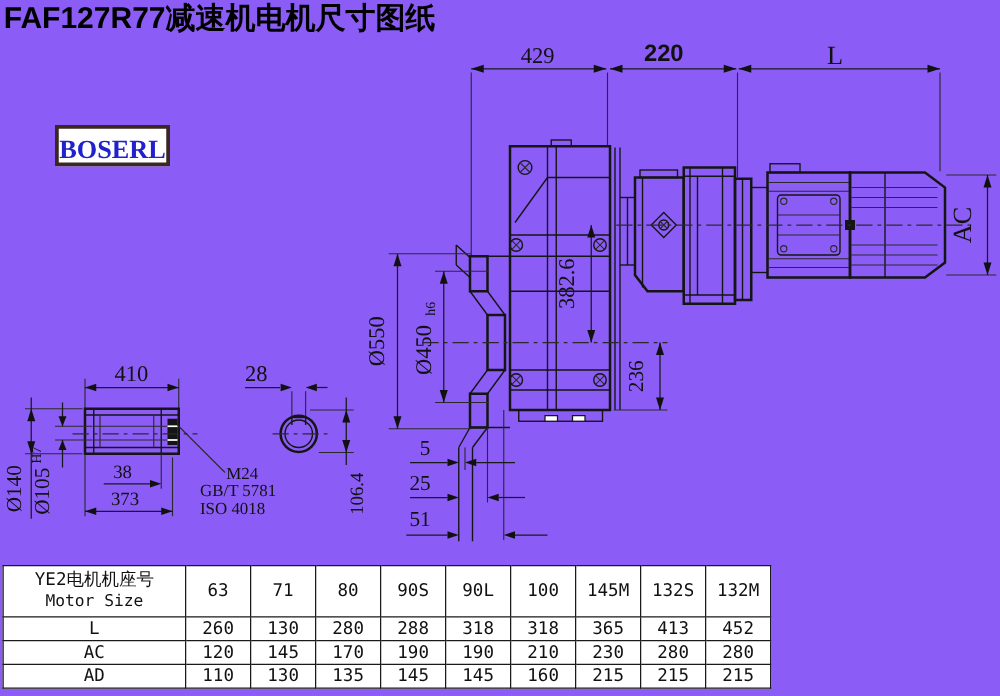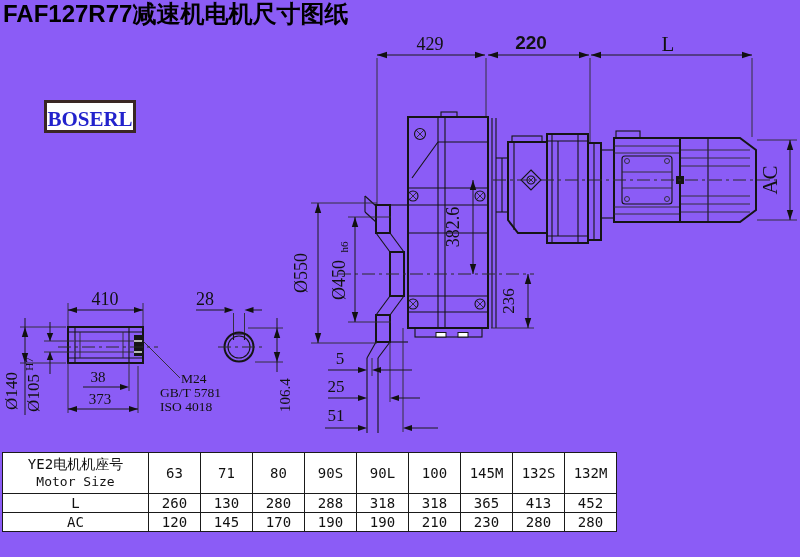--- a/index.html
+++ b/index.html
@@ -370,16 +370,28 @@
         <td>120</td>
         <td>145</td>
         <td>170</td>
         <td>190</td>
         <td>190</td>
         <td>210</td>
         <td>230</td>
         <td>280</td>
         <td>280</td>
       </tr>
+      <tr class="dr">
+        <td>AD</td>
+        <td>110</td>
+        <td>130</td>
+        <td>135</td>
+        <td>145</td>
+        <td>145</td>
+        <td>160</td>
+        <td>215</td>
+        <td>215</td>
+        <td>215</td>
+      </tr>
     </tbody>
   </table>
 
 </div>
 
 </body></html>

